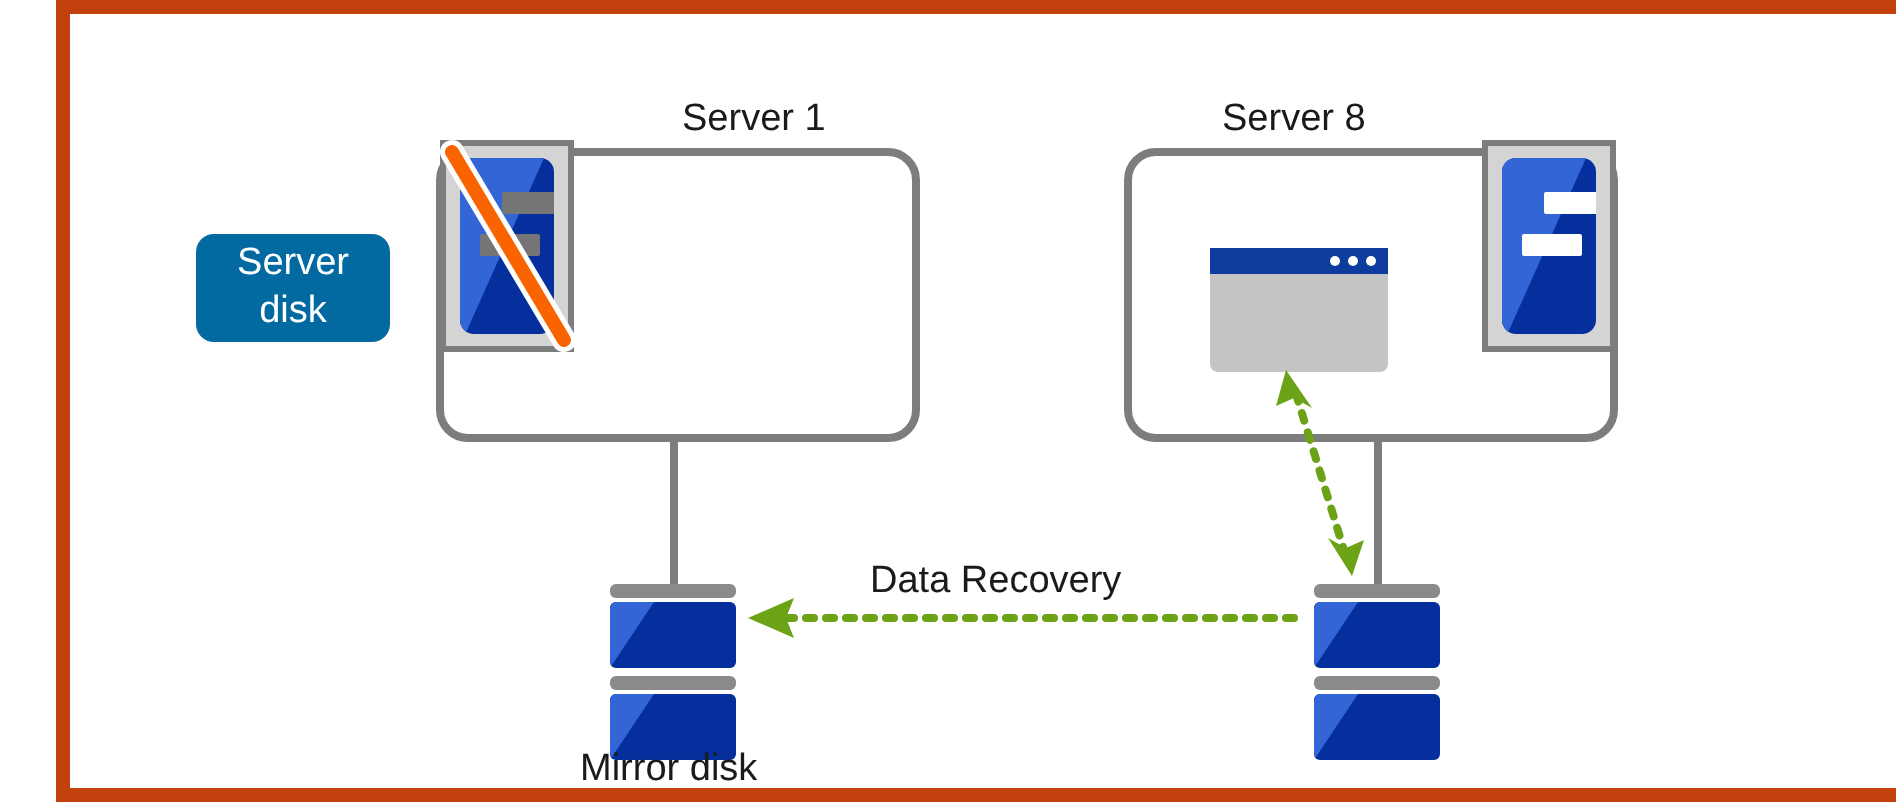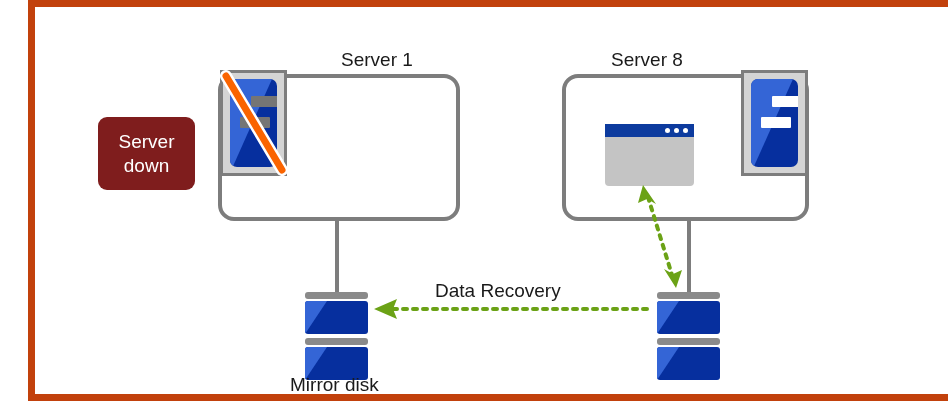--- a/index.html
+++ b/index.html
@@ -106,22 +106,22 @@
   #app-window .dot-3 { right: 6px; }
   #app-window .body {
     height: 49px;
     background: #c4c4c4;
     border-radius: 0 0 4px 4px;
   }
 
   
   #server-down-badge {
     left: 63px; top: 110px;
-    width: 97px; height: 73px;
-    background: #7f1d1d;
+    width: 97px; height: 54px;
+    background: #0369a1;
     border-radius: 9px;
     color: #ffffff;
     font-size: 19px;
     line-height: 24px;
     display: flex;
     flex-direction: column;
     align-items: center;
     justify-content: center;
     text-align: center;
   }
@@ -178,21 +178,21 @@
     </div>
   </div>
 
   <svg class="abs" id="slash" viewBox="0 0 74 112">
     <line x1="9" y1="9" x2="65" y2="103" stroke="#ffffff" stroke-width="12" stroke-linecap="round"></line>
     <line x1="9" y1="9" x2="65" y2="103" stroke="#fa6400" stroke-width="7" stroke-linecap="round"></line>
   </svg>
 
   <div class="abs" id="server-down-badge">
     <span>Server</span>
-    <span>down</span>
+    <span>disk</span>
   </div>
 
   <div class="abs label" id="server2-title">Server 8</div>
 
   <div class="abs server-box" id="server2-box"></div>
 
 
   <div class="abs" id="app-window">
     <div class="titlebar">
       <span class="dot dot-1"></span>

